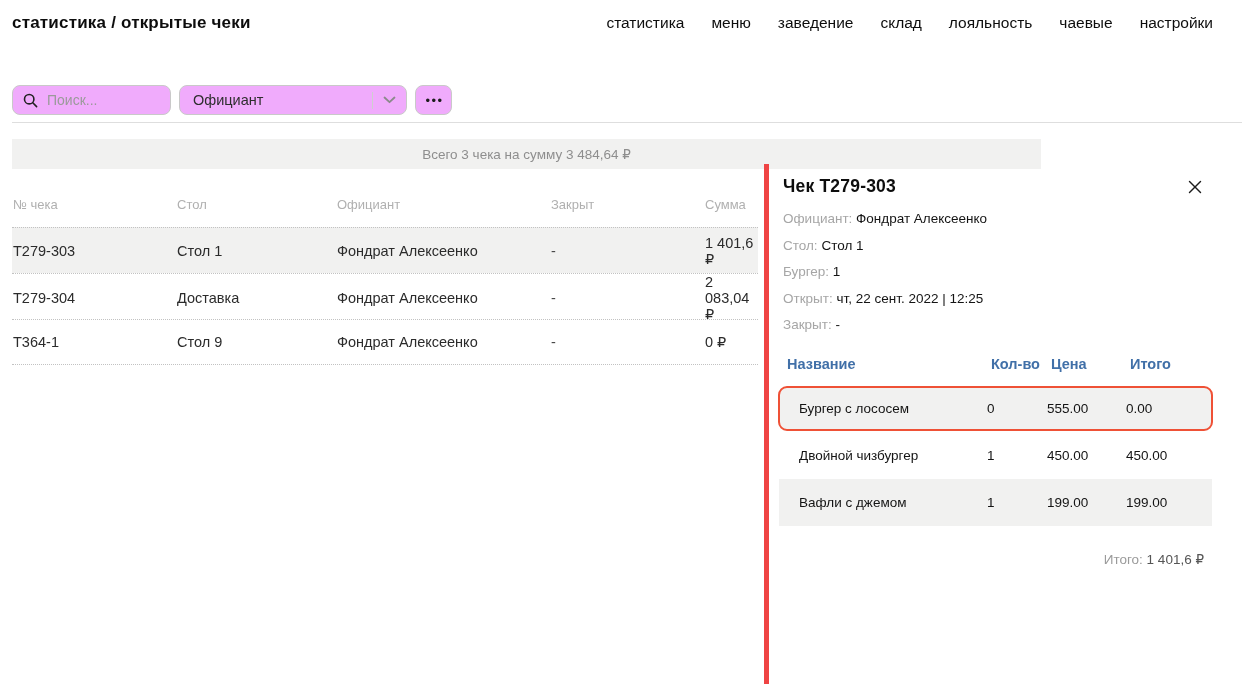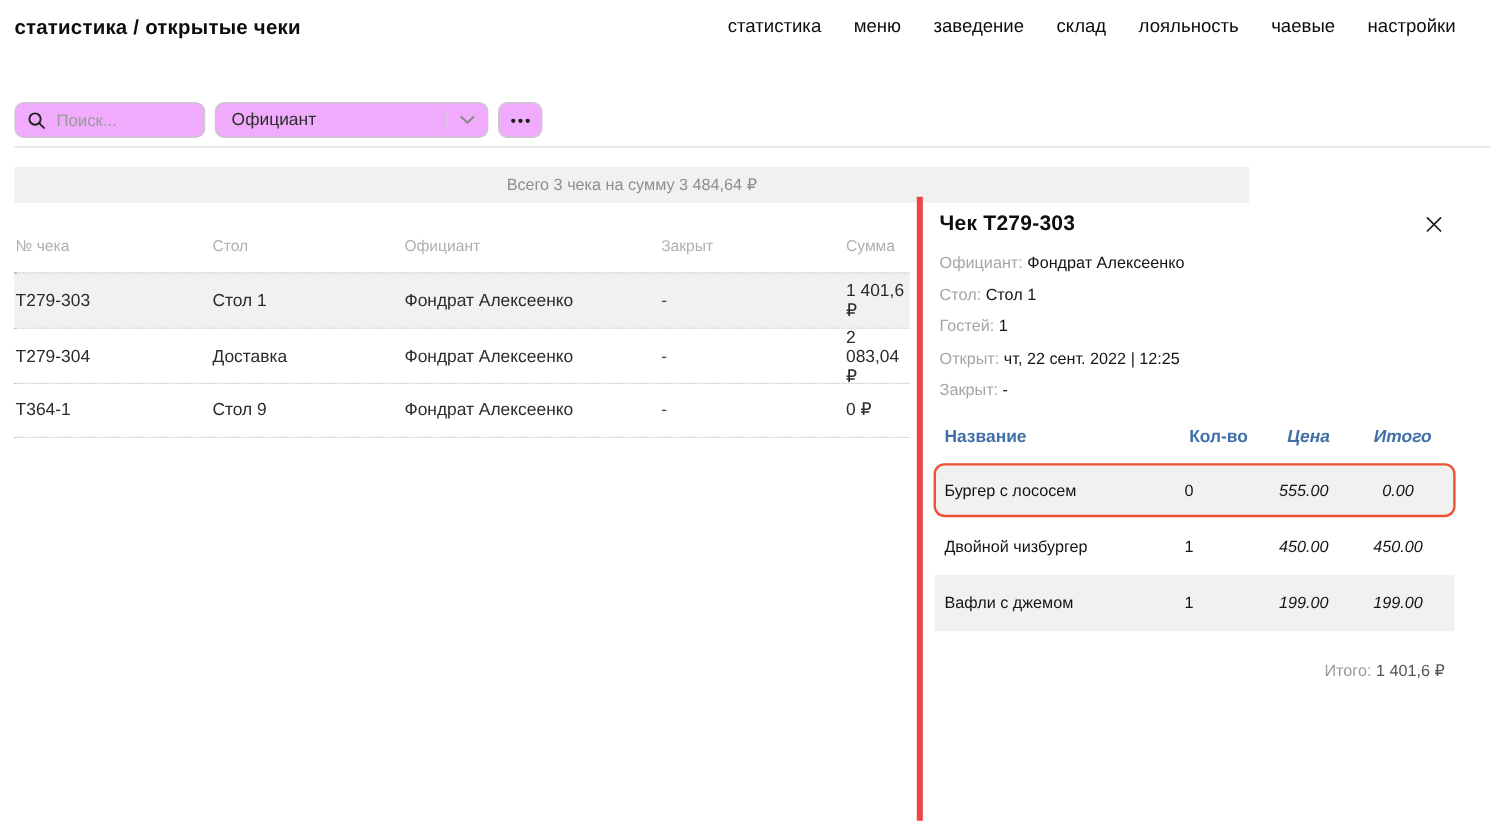--- a/index.html
+++ b/index.html
@@ -70,25 +70,25 @@
   .panel-title { font-size: 17.5px; font-weight: 700; color: #0d0d0d; letter-spacing: .2px; }
   .close-btn { cursor: pointer; padding: 2px; line-height: 0; margin-top: 2px; }
 
   .details { margin-top: 9px; }
   .detail-line { font-size: 13.5px; line-height: 26.5px; }
   .detail-line .lbl { color: #a6a6a6; }
   .detail-line .val { color: #141414; }
 
   .items { margin-top: 17px; }
   .igrid { display: grid; grid-template-columns: 204px 60px 79px 78px; align-items: center; }
-  .igrid > :nth-child(3), .igrid > :nth-child(4) { text-align: center; font-style: italic; }
+  .igrid > :nth-child(3), .igrid > :nth-child(4) { text-align: left; }
   .items-head { font-size: 14.5px; font-weight: 700; color: #4170a8; padding: 0 0 13px 4px; }
   .items-head > :first-child { padding-left: 0; }
   .item-row { height: 47px; font-size: 13.5px; color: #141414; position: relative; z-index: 0; }
-  .item-row .name { padding-left: 4px; }
+  .item-row .name { padding-left: 4px; margin-left: 12px; }
   .item-row.shaded::before {
     content: ""; position: absolute; left: -4px; right: -8px; top: 0; bottom: 0;
     background: #f1f1f0; z-index: -1;
   }
   .item-row.flagged::before {
     content: ""; position: absolute; left: -5px; right: -9px; top: 1px; bottom: 1px;
     background: #f1f1f0; border: 2px solid #ef5136; border-radius: 9px; z-index: -1;
   }
 
   .totals { margin-top: 25px; text-align: right; }
@@ -188,21 +188,21 @@
     <div class="details">
       <div class="detail-line">
         <span class="lbl">Официант:</span>
         <span class="val">Фондрат Алексеенко</span>
       </div>
       <div class="detail-line">
         <span class="lbl">Стол:</span>
         <span class="val">Стол 1</span>
       </div>
       <div class="detail-line">
-        <span class="lbl">Гостей:</span>
+        <span class="lbl">Бургер:</span>
         <span class="val">1</span>
       </div>
       <div class="detail-line">
         <span class="lbl">Открыт:</span>
         <span class="val">чт, 22 сент. 2022 | 12:25</span>
       </div>
       <div class="detail-line">
         <span class="lbl">Закрыт:</span>
         <span class="val">-</span>
       </div>

